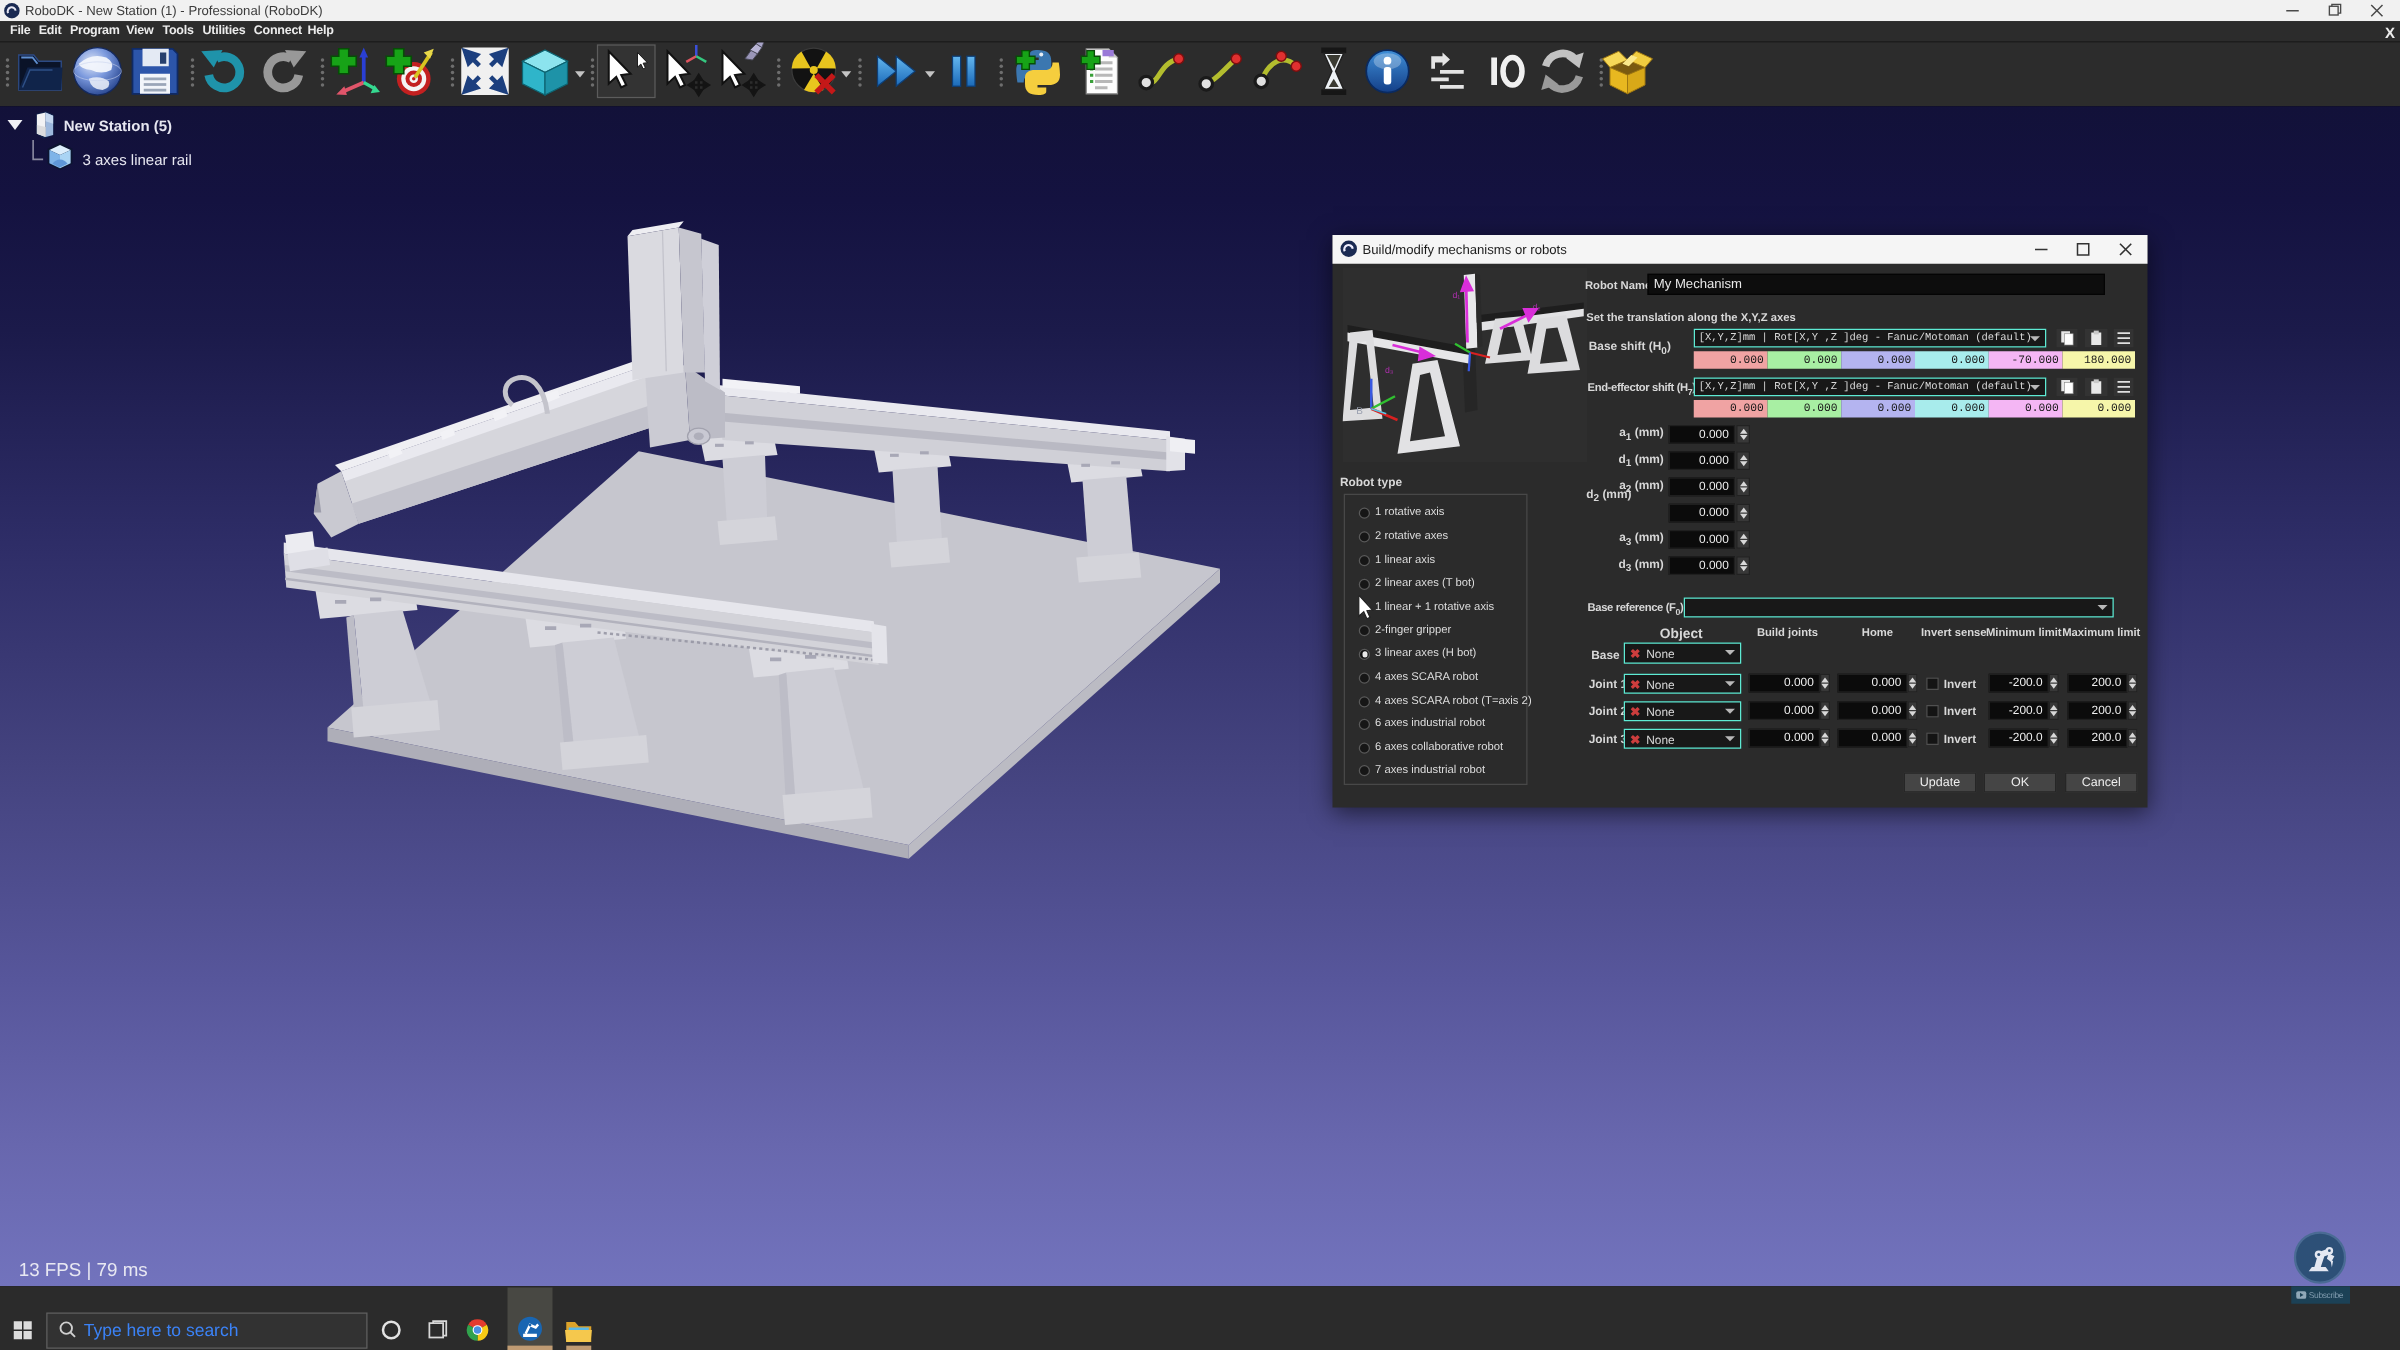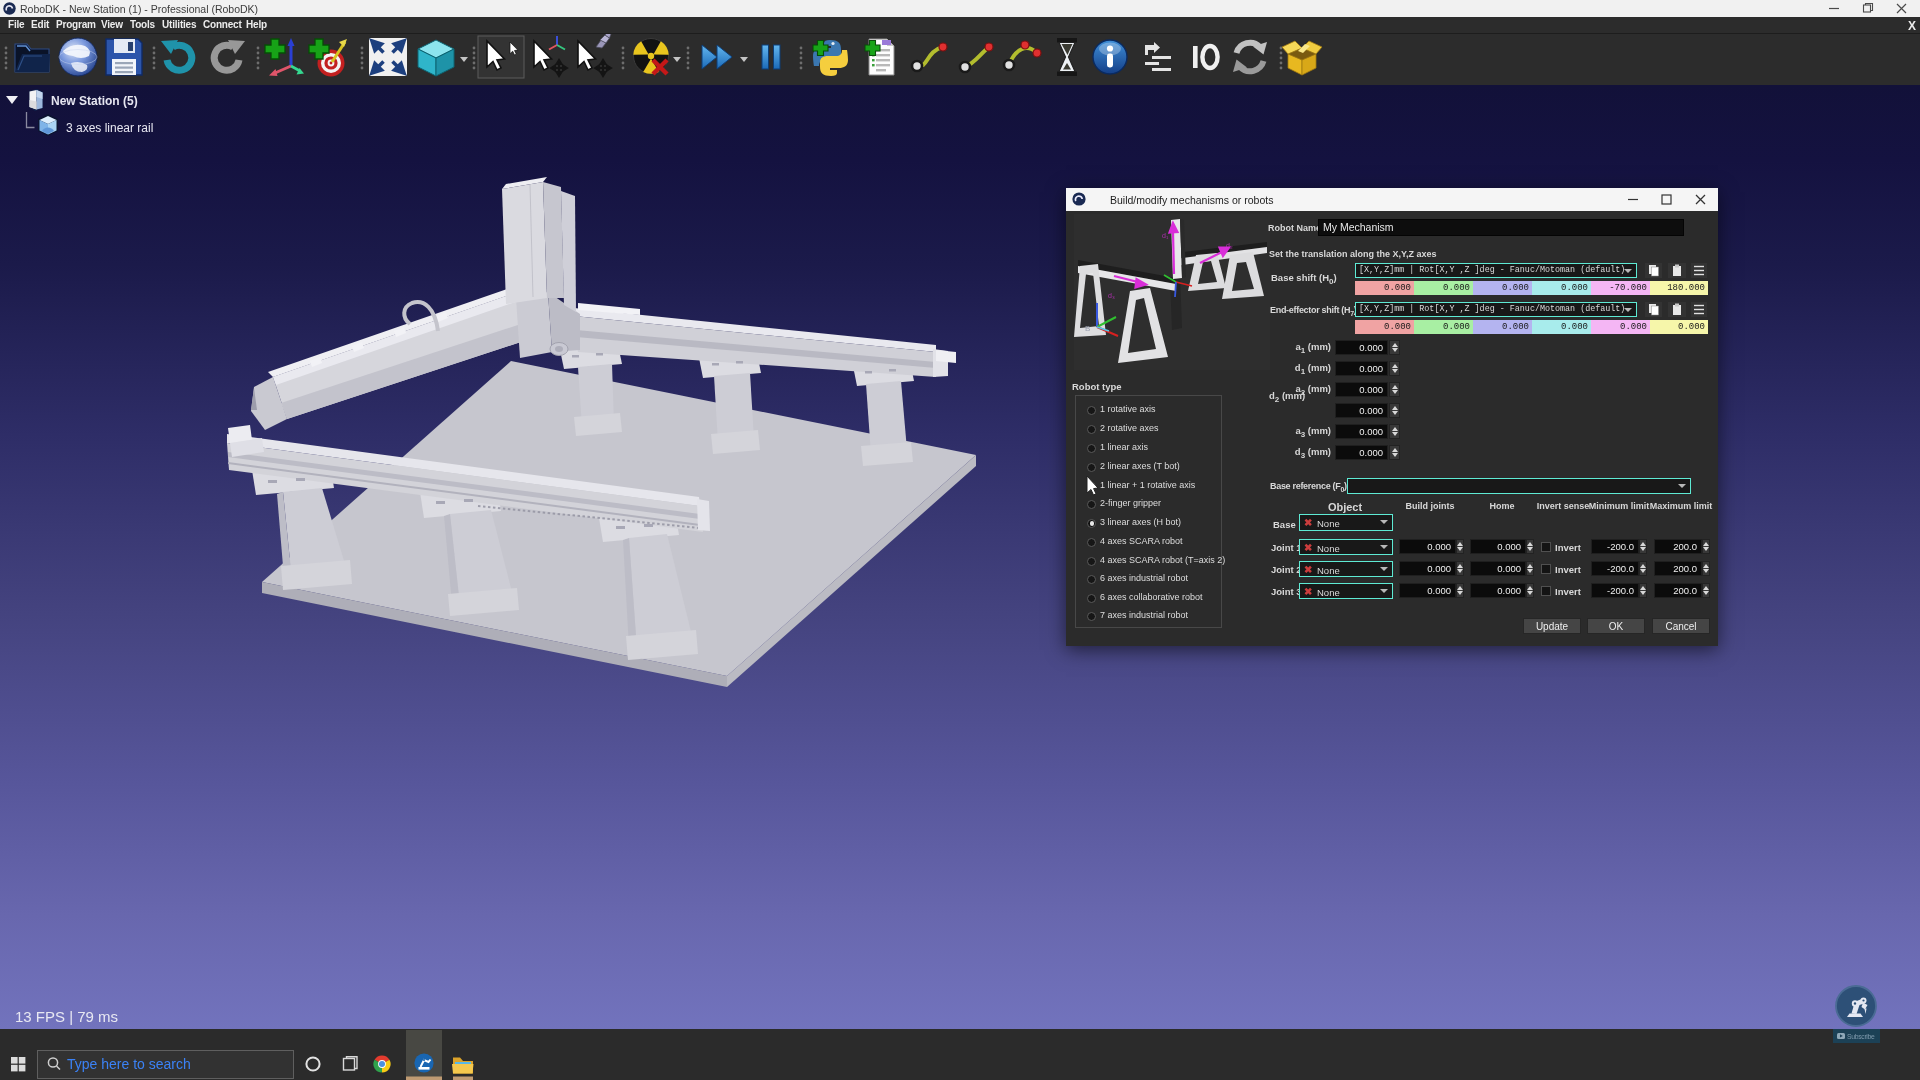--- a/index.html
+++ b/index.html
@@ -17,21 +17,21 @@
 
 #viewport { left:0; top:85px; width:1920px; height:944px;
   background:linear-gradient(to bottom,#121139 0%,#141240 8%,#1b1a4a 19%,#2e2d67 37%,#44437f 56%,#57569b 74%,#6867ae 88%,#7273bd 100%); }
 #fps { left:15px; top:923px; font-size:15px; color:#e8e8f2; }
 
 #tree { left:0; top:0; width:400px; height:80px; color:#e6e6ee; }
 .treetext { position:absolute; font-size:12px; color:#e6e6f0; }
 
 #dialog { left:1066px; top:103px; width:652px; height:458px; background:#2b2b2b; box-shadow:0 4px 18px rgba(0,0,0,.55); font-size:11px; color:#dcdcdc; }
 #dlgtitle { left:0; top:0; width:652px; height:23px; background:#f5f5f5; color:#1c1c1c; }
-#dlgtitle span.t { position:absolute; left:24px; top:6px; font-size:10.5px;margin-left:20px; }
+#dlgtitle span.t { position:absolute; left:24px; top:6px; font-size:10.5px; }
 .dlabel { position:absolute; color:#d8d8d8; font-size:9.5px; white-space:nowrap;font-weight:bold; }
 .dinput { position:absolute; background:#0d0d0d; border:1px solid #040404; color:#e8e8e8; font-size:10.5px; }
 .combo { position:absolute; background:#181818; border:1px solid #5eead4; color:#dadada; white-space:nowrap; overflow:hidden; }
 .caret { position:absolute; width:0; height:0; border-left:4px solid transparent; border-right:4px solid transparent; border-top:4px solid #b8b8b8; }
 .spinbox { position:absolute; background:#0b0b0b; border:1px solid #1f1f1f; color:#f0f0f0; font-size:9.5px; text-align:right; }
 .spinner { position:absolute; width:11px; background:#383838; border:1px solid #222; }
 .spinner::before { content:""; position:absolute; left:50%; margin-left:-3px; top:2px; border-left:3px solid transparent; border-right:3px solid transparent; border-bottom:4px solid #d8d8d8; }
 .spinner::after { content:""; position:absolute; left:50%; margin-left:-3px; bottom:2px; border-left:3px solid transparent; border-right:3px solid transparent; border-top:4px solid #d8d8d8; }
 .cell { position:absolute; height:14px; font-size:9px; font-family:"Liberation Mono",monospace; color:#1a1a1a; text-align:right; padding-right:3px; line-height:14px; }
 .btn { position:absolute; background:#454545; border:1px solid #262626; color:#eee; font-size:10px; text-align:center; }

